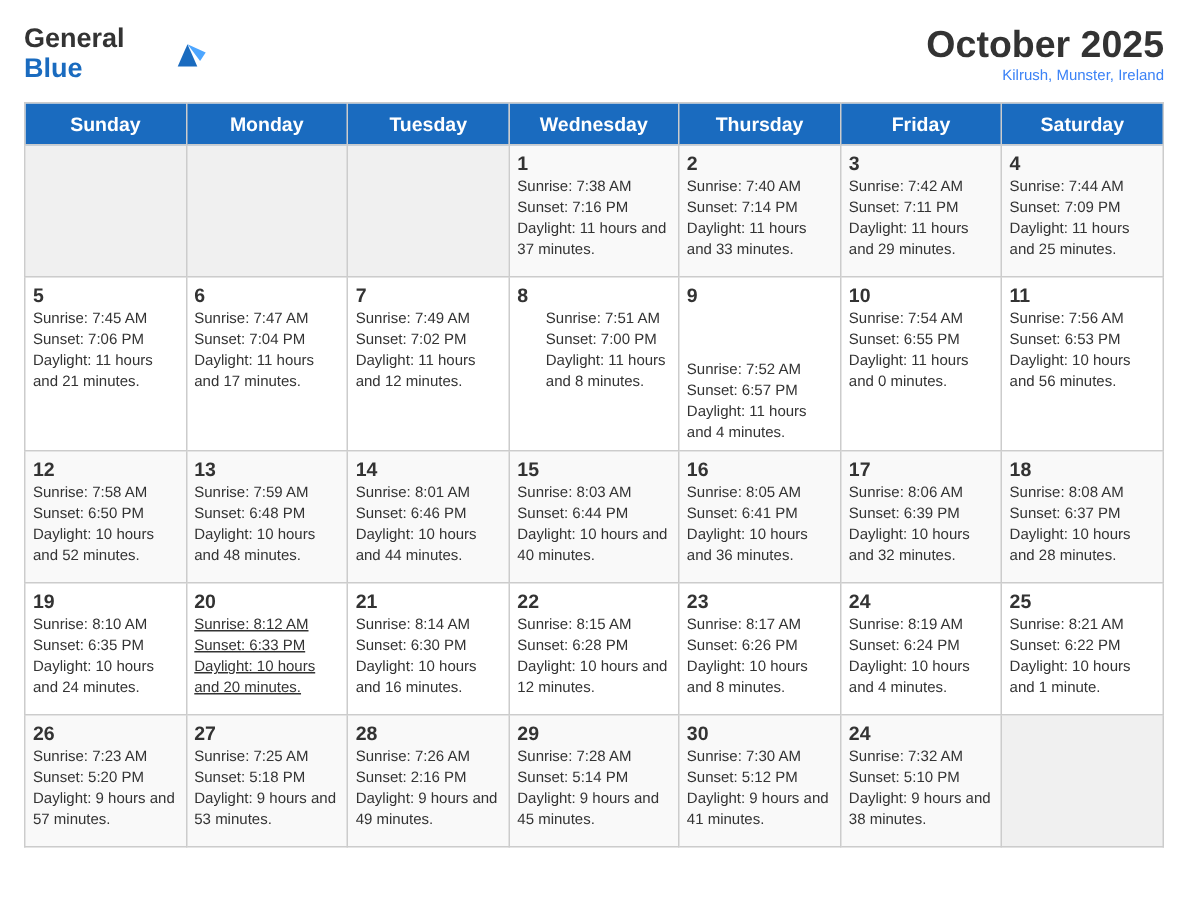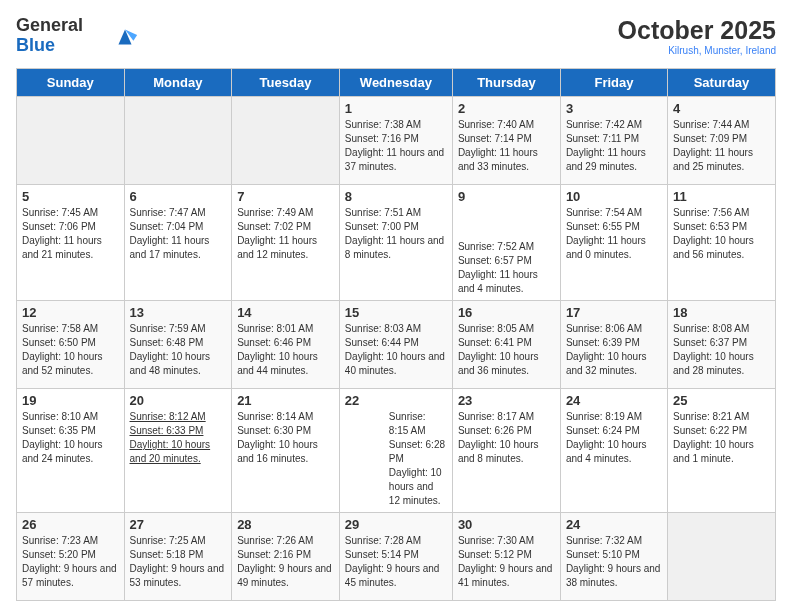--- a/index.html
+++ b/index.html
@@ -172,21 +172,21 @@
 Daylight: 11 hours and 17 minutes.</div>
         </td>
         <td>
           <span class="day-num">7</span>
           <div class="day-info" style="white-space: pre-line;">Sunrise: 7:49 AM
 Sunset: 7:02 PM
 Daylight: 11 hours and 12 minutes.</div>
         </td>
         <td>
           <span class="day-num">8</span>
-          <div class="day-info" style="white-space: pre-line;">Sunrise: 7:51 AM
+          <div class="day-info" style="white-space: pre-line; margin-left: 19px;">Sunrise: 7:51 AM
 Sunset: 7:00 PM
 Daylight: 11 hours and 8 minutes.</div>
         </td>
         <td>
           <span class="day-num">9</span>
           <div class="day-info" style="white-space: pre-line; margin-top: 36px;">Sunrise: 7:52 AM
 Sunset: 6:57 PM
 Daylight: 11 hours and 4 minutes.</div>
         </td>
         <td>
@@ -260,21 +260,21 @@
 Daylight: 10 hours and 20 minutes.</div>
         </td>
         <td>
           <span class="day-num">21</span>
           <div class="day-info" style="white-space: pre-line;">Sunrise: 8:14 AM
 Sunset: 6:30 PM
 Daylight: 10 hours and 16 minutes.</div>
         </td>
         <td>
           <span class="day-num">22</span>
-          <div class="day-info" style="white-space: pre-line; margin-left: 44px;">Sunrise: 8:15 AM
+          <div class="day-info" style="white-space: pre-line;">Sunrise: 8:15 AM
 Sunset: 6:28 PM
 Daylight: 10 hours and 12 minutes.</div>
         </td>
         <td>
           <span class="day-num">23</span>
           <div class="day-info" style="white-space: pre-line;">Sunrise: 8:17 AM
 Sunset: 6:26 PM
 Daylight: 10 hours and 8 minutes.</div>
         </td>
         <td>

